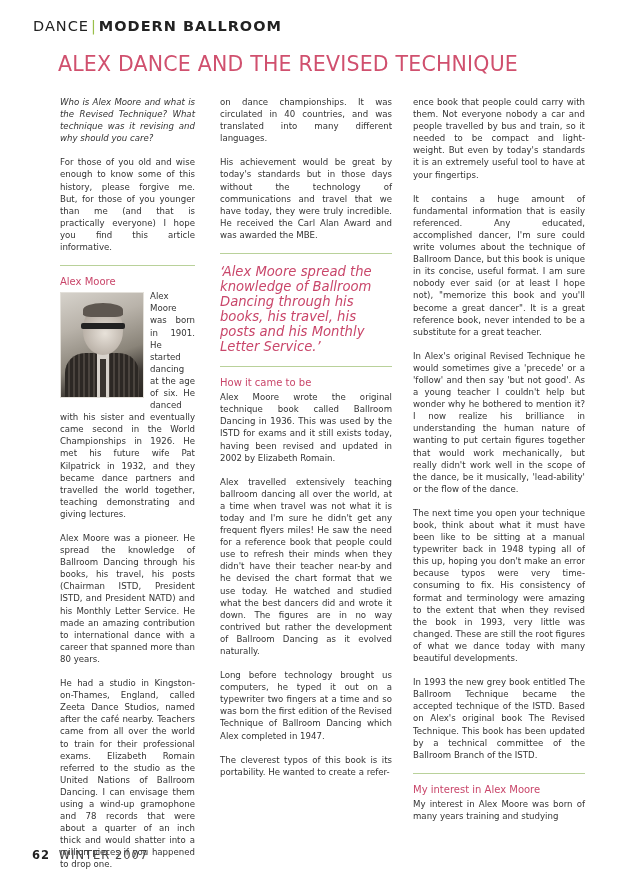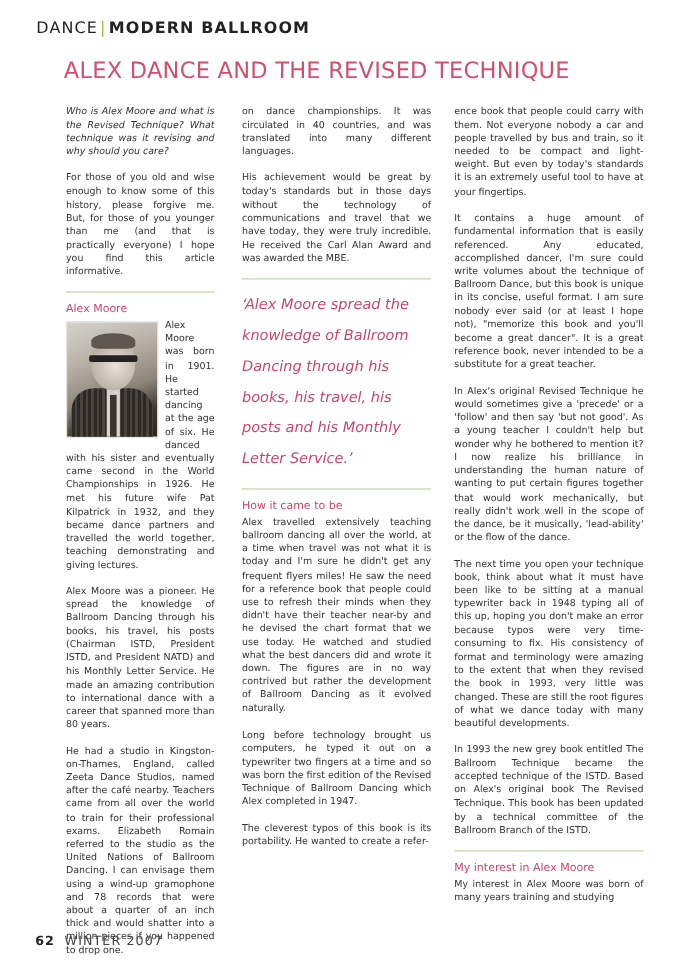--- a/index.html
+++ b/index.html
@@ -21,21 +21,21 @@
            background:linear-gradient(160deg,#d6d2cb 0%,#b9b3aa 30%,#8a8479 60%,#3d3833 80%,#2a2622 100%);
            position:relative; border:1px solid #e3e0da; }
   .photo .head { position:absolute; left:22px; top:14px; width:40px; height:48px; border-radius:45% 45% 50% 50%;
                  background:radial-gradient(circle at 55% 55%, #e8e2da, #b6ada3 70%, #7a7168); }
   .photo .glasses { position:absolute; left:20px; top:30px; width:44px; height:6px; background:#222; border-radius:2px; }
   .photo .hair { position:absolute; left:22px; top:10px; width:40px; height:14px; border-radius:50% 50% 20% 20%; background:#5e5750; }
   .photo .suit { position:absolute; left:4px; top:60px; width:74px; height:44px;
                  background:repeating-linear-gradient(90deg,#2c2824 0 3px,#4a443e 3px 5px); border-radius:20px 20px 0 0; }
   .photo .shirt { position:absolute; left:36px; top:60px; width:12px; height:44px; background:#d8d3cc; }
   .photo .tie { position:absolute; left:39px; top:66px; width:6px; height:38px; background:#3a3530; }
-  .quote { font-style:italic; color:#c9466a; font-size:13.2px; line-height:28px; text-align:left; margin:4px 0 14px 0; }
+  .quote { font-style:italic; color:#c9466a; font-size:13.2px; line-height:15px; text-align:left; margin:4px 0 14px 0; }
   .footer { position:absolute; left:32px; top:848px; font-size:11.5px; letter-spacing:1px; color:#444; }
   .footer .num { font-weight:700; color:#222; margin-right:4px; }
 </style>
 </head>
 <body>
 
 <div class="section-label">
   <span>DANCE</span><span class="sep">|</span><span class="sub">MODERN BALLROOM</span>
 </div>
 
@@ -62,20 +62,21 @@
 
 </div>
 
 <div class="col col2">
   <p>on dance championships. It was circulated in 40 countries, and was translated into many different languages.</p>
   <p>His achievement would be great by today's standards but in those days without the technology of communications and travel that we have today, they were truly incredible. He received the Carl Alan Award and was awarded the MBE.</p>
   <div class="rule"></div>
   <p class="quote">‘Alex Moore spread the knowledge of Ballroom Dancing through his books, his travel, his posts and his Monthly Letter Service.’</p>
   <div class="rule"></div>
   <div class="subhead">How it came to be</div>
+  <p>Alex Moore wrote the original technique book called Ballroom Dancing in 1936. This was used by the ISTD for exams and it still exists today, having been revised and updated in 2002 by Elizabeth Romain.</p>
   <p>Alex travelled extensively teaching ballroom dancing all over the world, at a time when travel was not what it is today and I'm sure he didn't get any frequent flyers miles! He saw the need for a reference book that people could use to refresh their minds when they didn't have their teacher near-by and he devised the chart format that we use today. He watched and studied what the best dancers did and wrote it down. The figures are in no way contrived but rather the development of Ballroom Dancing as it evolved naturally.</p>
   <p>Long before technology brought us computers, he typed it out on a typewriter two fingers at a time and so was born the first edition of the Revised Technique of Ballroom Dancing which Alex completed in 1947.</p>
   <p>The cleverest typos of this book is its portability. He wanted to create a refer-</p>
 </div>
 
 <div class="col col3">
   <p>ence book that people could carry with them. Not everyone nobody a car and people travelled by bus and train, so it needed to be compact and light- weight. But even by today's standards it is an extremely useful tool to have at your fingertips.</p>
   <p>It contains a huge amount of fundamental information that is easily referenced. Any educated, accomplished dancer, I'm sure could write volumes about the technique of Ballroom Dance, but this book is unique in its concise, useful format. I am sure nobody ever said (or at least I hope not), "memorize this book and you'll become a great dancer". It is a great reference book, never intended to be a substitute for a great teacher.</p>
   <p>In Alex's original Revised Technique he would sometimes give a 'precede' or a 'follow' and then say 'but not good'. As a young teacher I couldn't help but wonder why he bothered to mention it? I now realize his brilliance in understanding the human nature of wanting to put certain figures together that would work mechanically, but really didn't work well in the scope of the dance, be it musically, 'lead-ability' or the flow of the dance.</p>
   <p>The next time you open your technique book, think about what it must have been like to be sitting at a manual typewriter back in 1948 typing all of this up, hoping you don't make an error because typos were very time-consuming to fix. His consistency of format and terminology were amazing to the extent that when they revised the book in 1993, very little was changed. These are still the root figures of what we dance today with many beautiful developments.</p>

